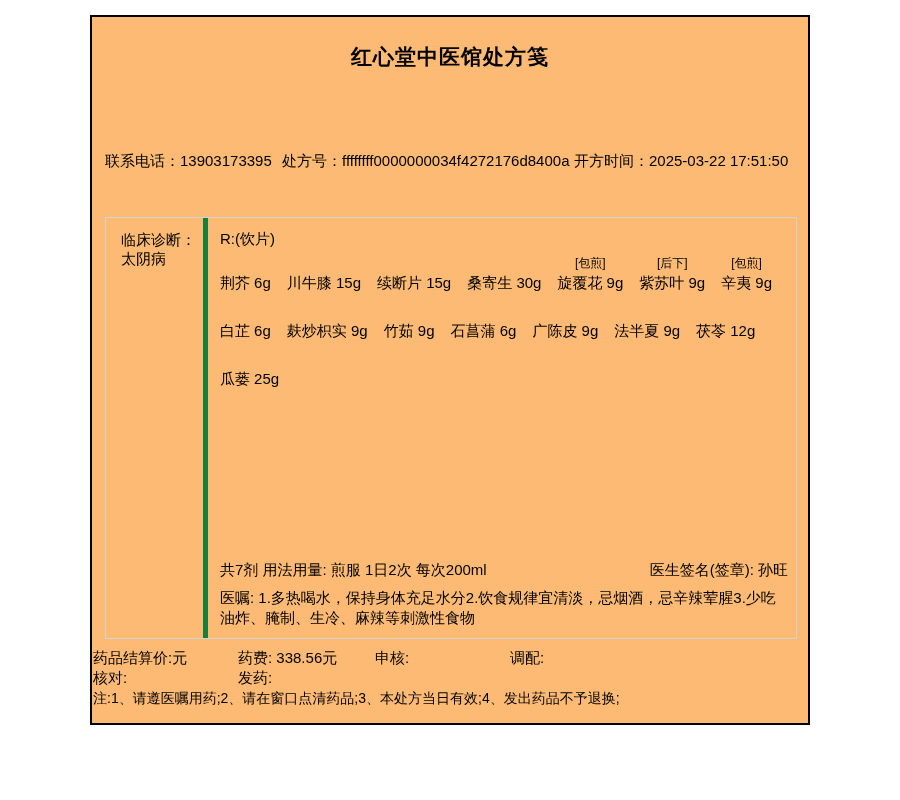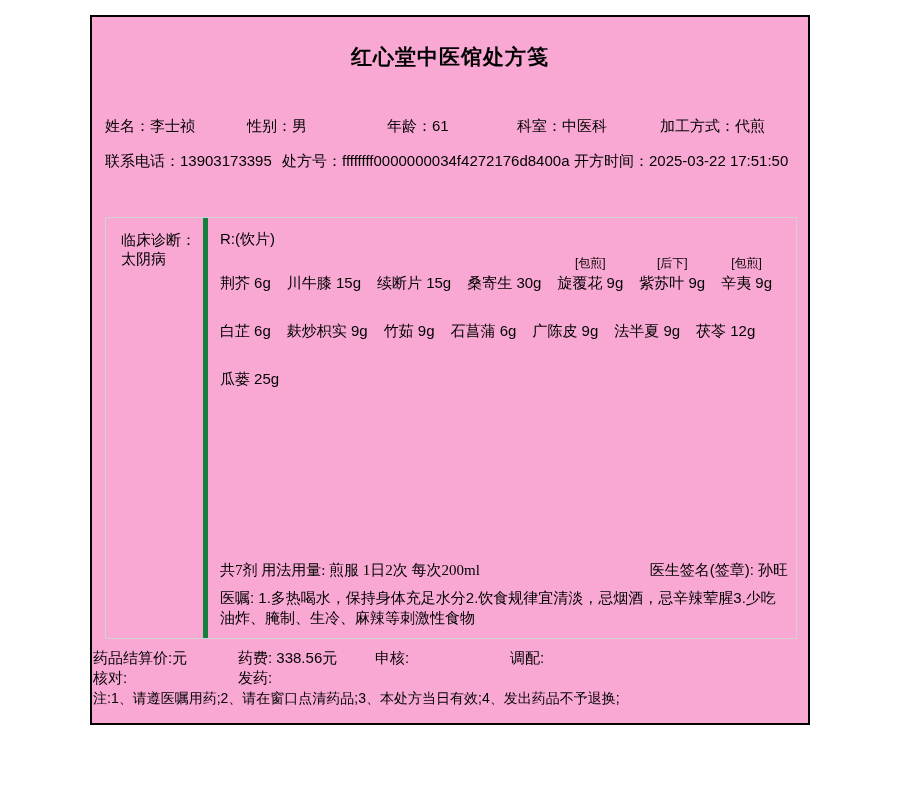--- a/index.html
+++ b/index.html
@@ -1,21 +1,21 @@
 <!DOCTYPE html>
 <html><head>
 <meta charset="utf-8">
 <style>
   * { margin:0; padding:0; box-sizing:border-box; }
   html,body { width:900px; height:800px; background:#fff; color:#000;
     font-family:"Liberation Sans","DejaVu Sans",sans-serif; }
   .page { position:relative; width:900px; height:800px; background:#fff; overflow:hidden; }
 
   .sheet { position:absolute; left:90px; top:15px; width:720px; height:710px;
-    border:2px solid #000; background:#f9a8d4; }
+    border:2px solid #000; background:#fdba74; }
 
   .title { position:absolute; left:0; top:26px; width:100%; text-align:center;
     font-size:21px; font-weight:bold; letter-spacing:1px; }
 
   .info-row { position:absolute; left:0; width:100%; height:20px; font-size:15px; }
   .info-row .field { position:absolute; white-space:nowrap; }
   .r1 { top:100px; }
   .r2 { top:135px; }
 
   .rx-box { position:absolute; left:13px; top:200px; width:692px; height:422px;
@@ -27,44 +27,37 @@
   .rx-header { line-height:20px; margin-bottom:6px; }
 
   .herb-row { white-space:nowrap; margin-bottom:10px; }
   .herb-item { display:inline-block; margin-right:16px; vertical-align:bottom; }
   .herb-note { display:block; height:17px; font-size:12px; line-height:16px;
     text-align:center; white-space:pre; }
   .herb-name { display:block; font-size:15px; line-height:21px; }
 
   .rx-bottom { margin-top:auto; }
   .usage-line { display:flex; line-height:20px; }
-  .usage-text { white-space:nowrap;font-family:Liberation Serif, serif; }
+  .usage-text { white-space:nowrap; }
   .doctor-sign { margin-left:auto; white-space:nowrap; }
   .advice { line-height:20px; margin-top:8px; }
 
   .footer { position:absolute; left:1px; top:631px; width:694px; font-size:15px; }
   .foot-grid { display:grid; grid-template-columns:145px 137px 135px 1fr;
     line-height:20px; }
   .foot-note { font-size:14px; line-height:20px; white-space:nowrap; }
 </style>
 </head>
 <body>
 
 <div class="page">
   <div class="sheet">
 
     <div class="title">红心堂中医馆处方笺</div>
 
-    <div class="info-row r1">
-      <span class="field" style="left:13px"><span>姓名：</span><span>李士祯</span></span>
-      <span class="field" style="left:155px"><span>性别：</span><span>男</span></span>
-      <span class="field" style="left:295px"><span>年龄：</span><span>61</span></span>
-      <span class="field" style="left:425px"><span>科室：</span><span>中医科</span></span>
-      <span class="field" style="left:568px"><span>加工方式：</span><span>代煎</span></span>
-    </div>
 
     <div class="info-row r2">
       <span class="field" style="left:13px"><span>联系电话：</span><span>13903173395</span></span>
       <span class="field" style="left:190px"><span>处方号：</span><span>ffffffff0000000034f4272176d8400a</span></span>
       <span class="field" style="left:482px"><span>开方时间：</span><span>2025-03-22 17:51:50</span></span>
     </div>
 
     <div class="rx-box">
       <div class="diag-cell">
         <span>临床诊断：</span><span>太阴病</span>

